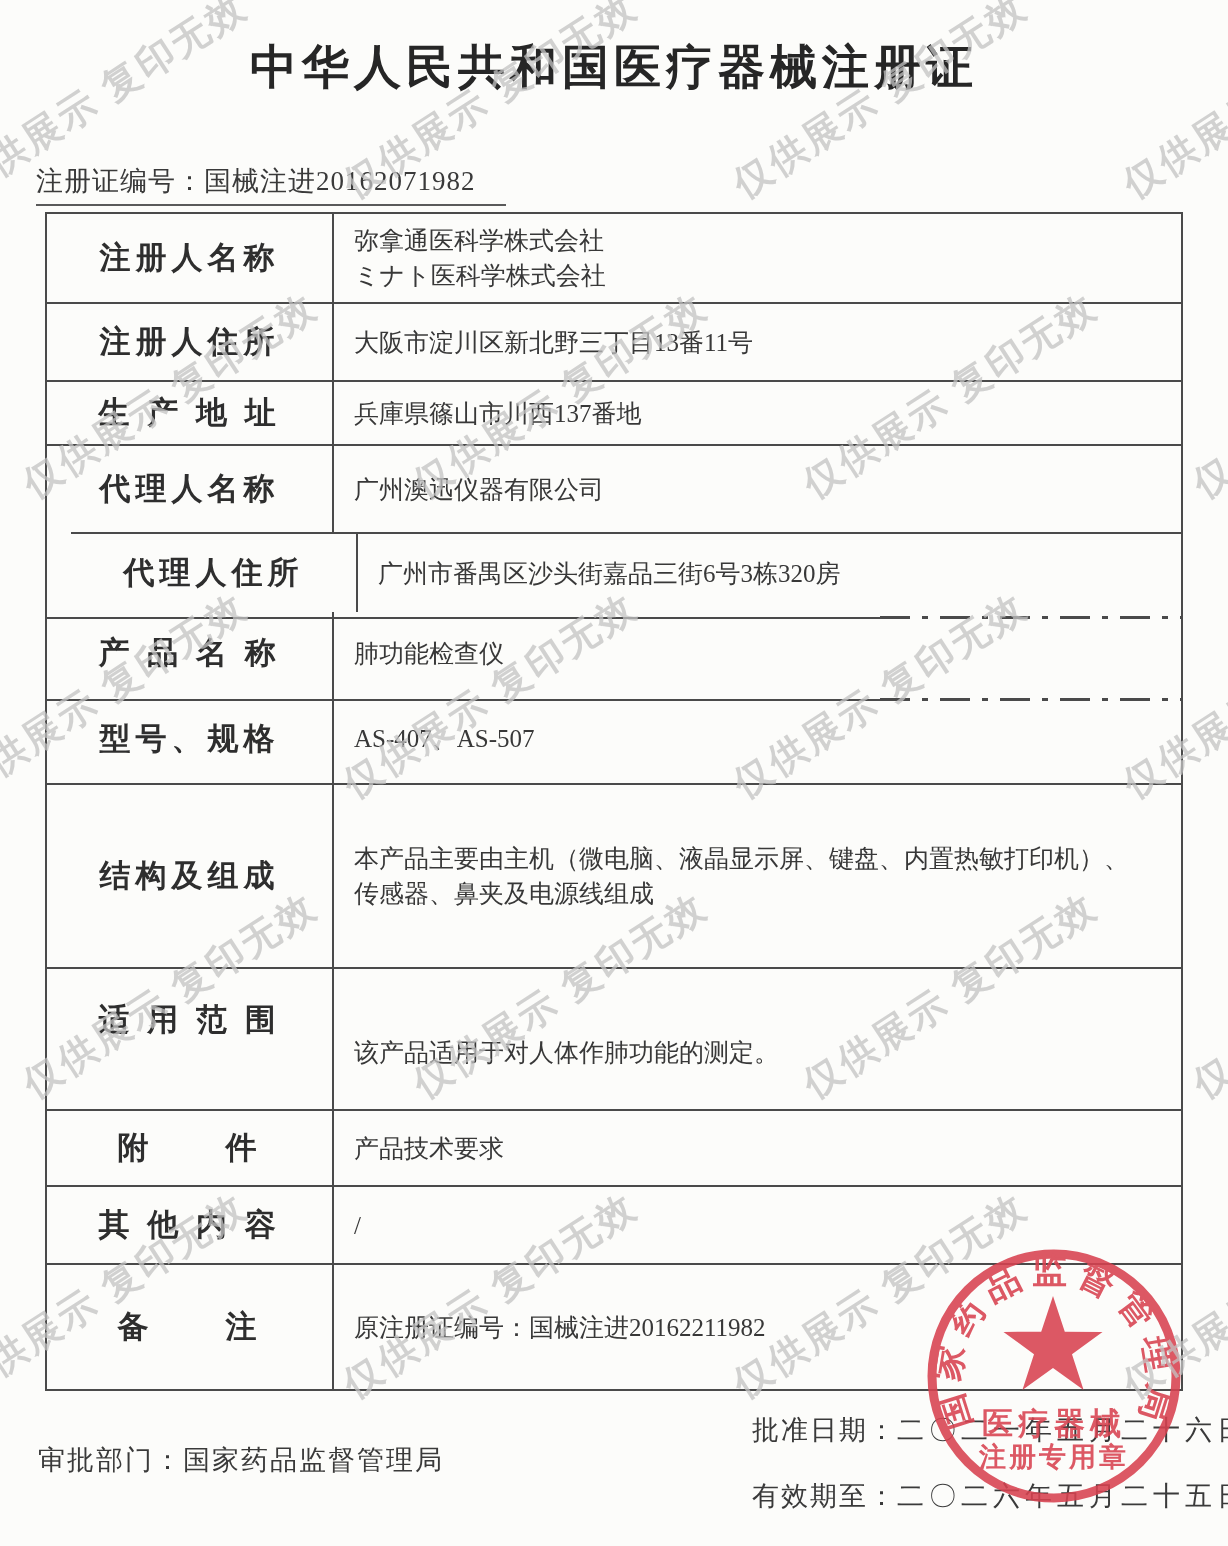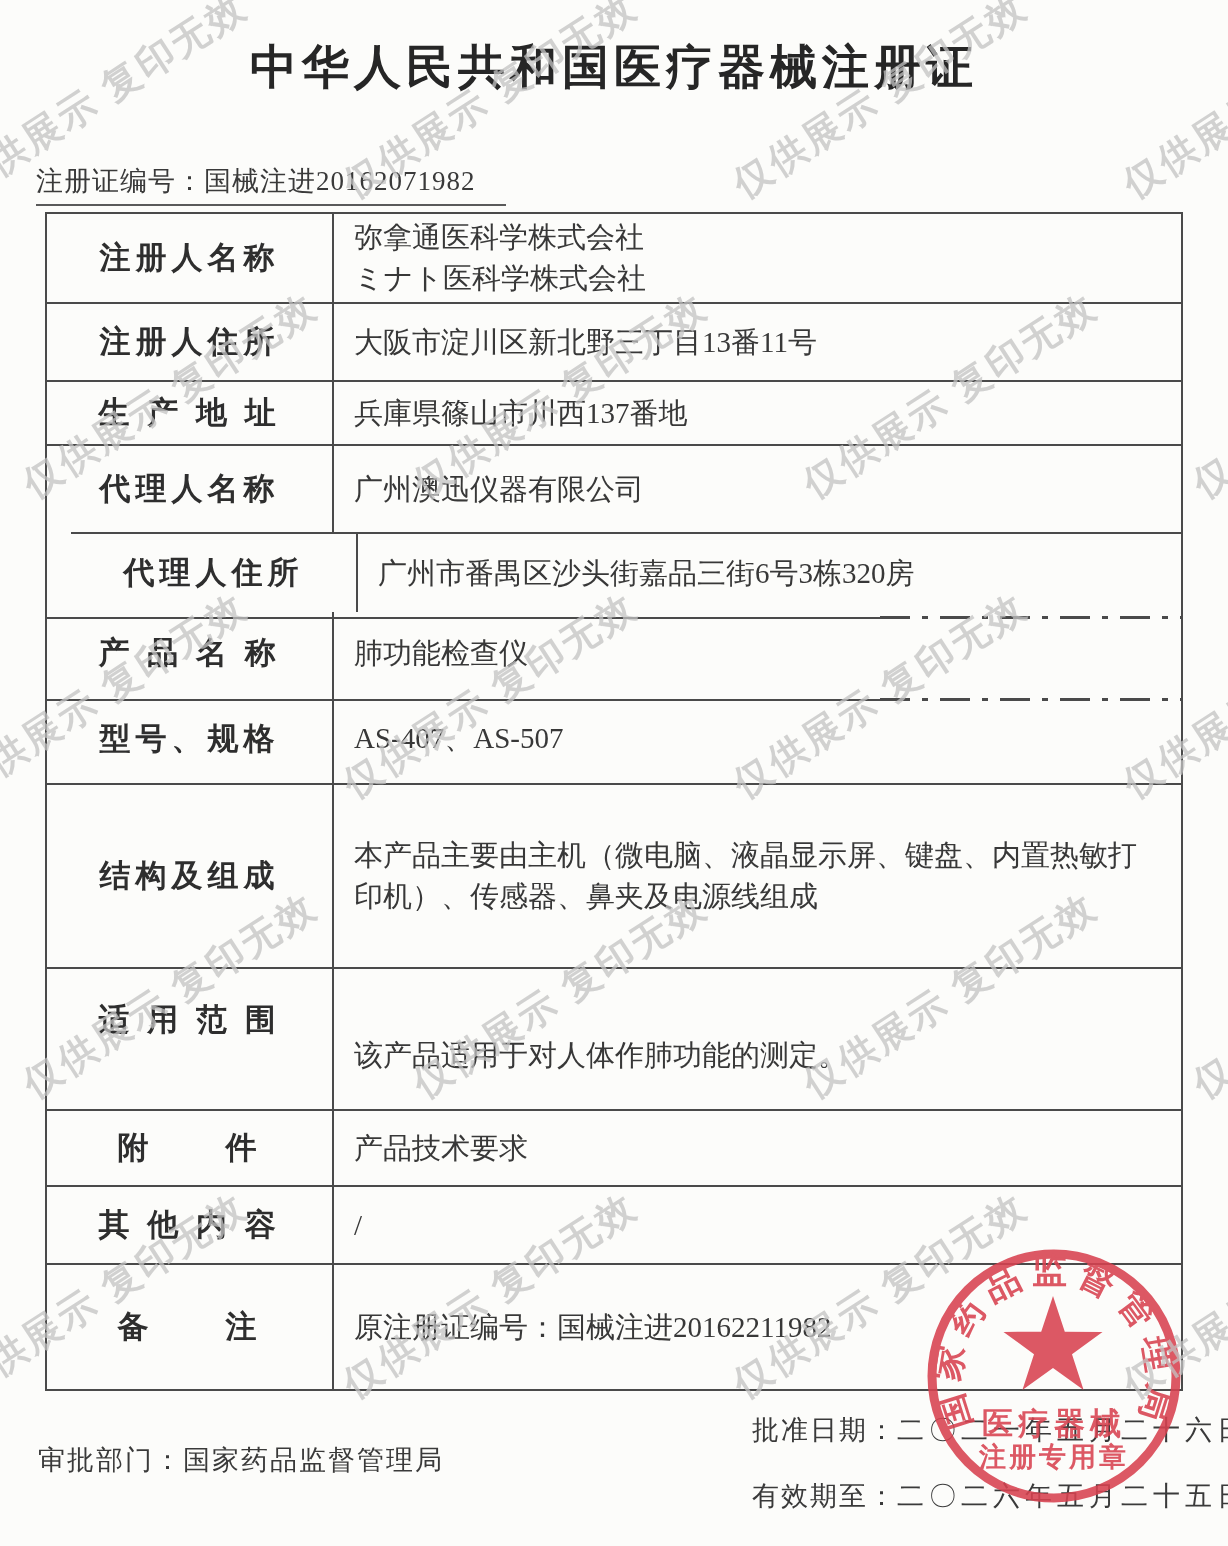--- a/index.html
+++ b/index.html
@@ -46,21 +46,21 @@
     width:287px;flex:0 0 287px;box-sizing:border-box;
     border-right:2px solid var(--line);
     display:flex;align-items:center;justify-content:center;
     font-size:31px;font-weight:bold;letter-spacing:5px;color:#2e2e2e;
     text-align:center;
   }
   .cell-value{
     flex:1;box-sizing:border-box;
     display:flex;align-items:center;
     padding:8px 40px 8px 20px;
-    font-size:29px;line-height:1.4;color:#383838;
+    font-size:25px;line-height:1.4;color:#383838;
     white-space:pre-line;
   }
   .tbl-row:nth-child(8) .cell-value{max-width:846px;border-radius:8px;}
   .tbl-row:nth-child(9) .cell-value{align-items:flex-start;padding-top:66px;}
   .tbl-row:nth-child(9) .cell-label{align-items:flex-start;padding-top:30px;}
   
   .h1{height:88px;} .h2{height:78px;} .h3{height:64px;} .h4{height:88px;}
   .h5{height:80px;margin-left:24px;} .h6{height:82px;} .h7{height:89px;} .h8{height:184px;}
   .h9{height:142px;} .h10{height:76px;} .h11{height:78px;} .h12{height:126px;}
   

